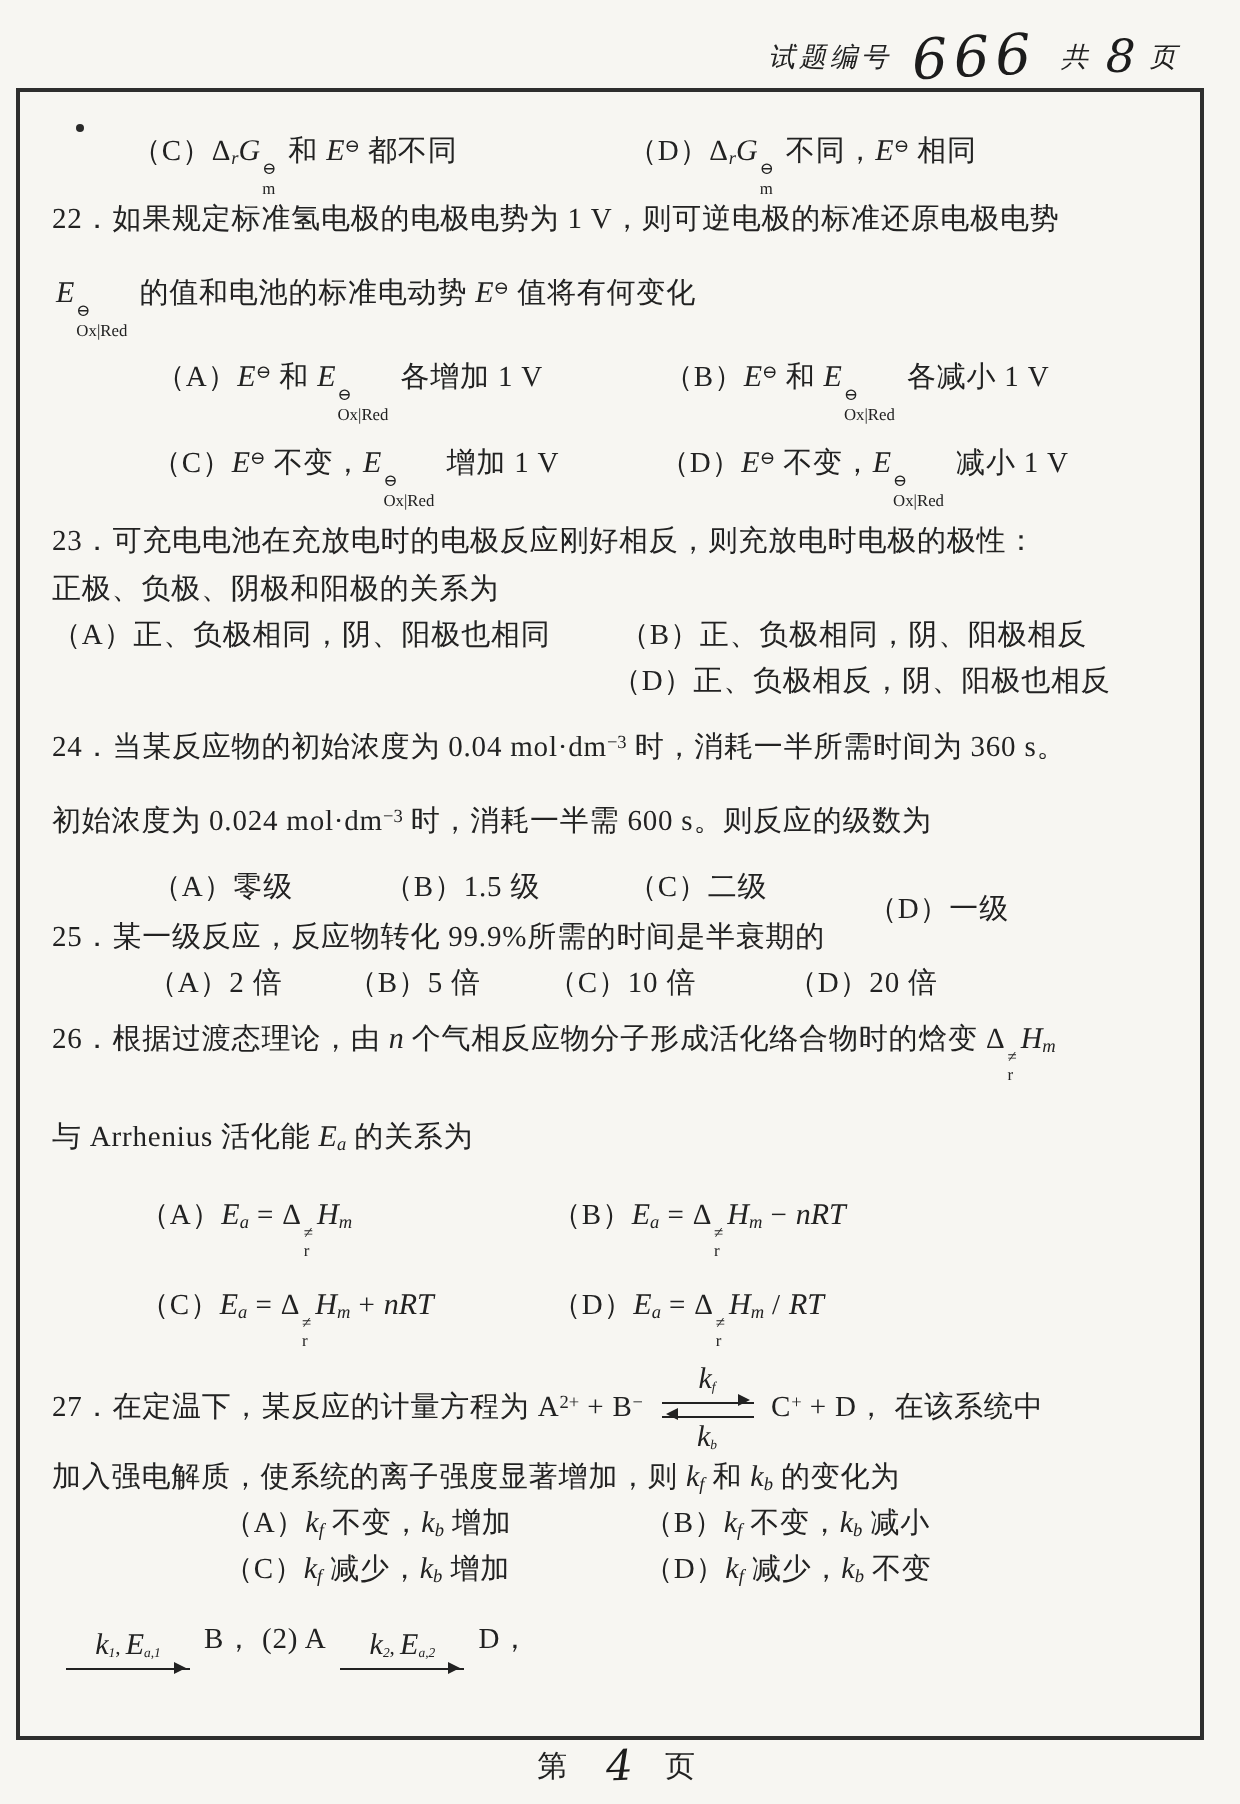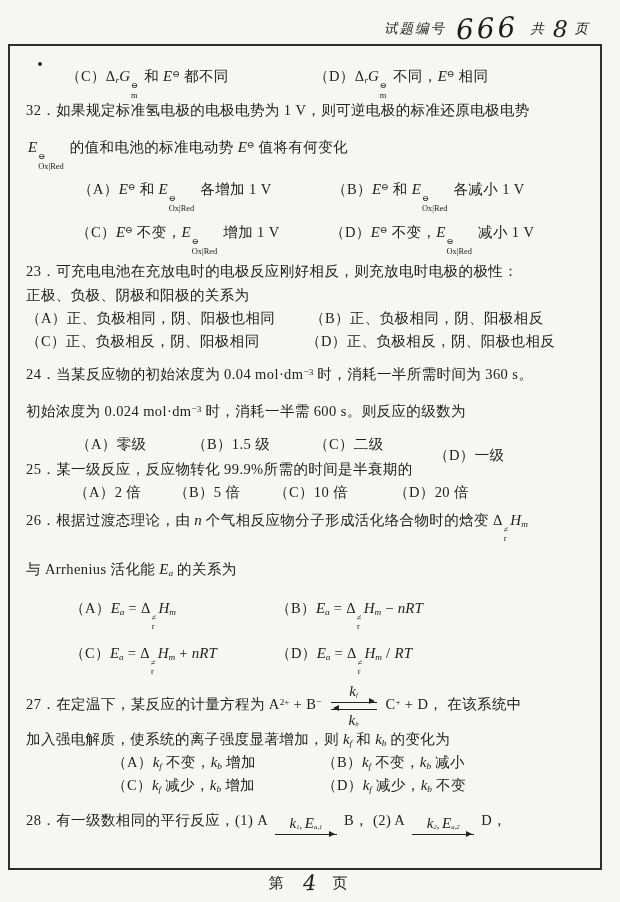--- a/index.html
+++ b/index.html
@@ -57,21 +57,21 @@
 
   <div class="line" style="left:66px;top:64px"><span class="tk-t">（C）Δ</span><span class="tk-sub">r</span><span class="tk-i">G</span><span class="tk-bo">
         <span class="bo-s">⊖</span>
         <span class="bo-b">m</span>
       </span><span class="tk-t"> 和 </span><span class="tk-i">E</span><span class="tk-sup">⊖</span><span class="tk-t"> 都不同</span></div>
   <div class="line" style="left:314px;top:64px"><span class="tk-t">（D）Δ</span><span class="tk-sub">r</span><span class="tk-i">G</span><span class="tk-bo">
         <span class="bo-s">⊖</span>
         <span class="bo-b">m</span>
       </span><span class="tk-t"> 不同，</span><span class="tk-i">E</span><span class="tk-sup">⊖</span><span class="tk-t"> 相同</span></div>
 
-  <div class="line" style="left:26px;top:100px">32．如果规定标准氢电极的电极电势为 1 V，则可逆电极的标准还原电极电势</div>
+  <div class="line" style="left:26px;top:100px">22．如果规定标准氢电极的电极电势为 1 V，则可逆电极的标准还原电极电势</div>
   <div class="line" style="left:28px;top:135px"><span class="tk-i">E</span><span class="tk-bo">
         <span class="bo-s">⊖</span>
         <span class="bo-b">Ox|Red</span>
       </span><span class="tk-t"> 的值和电池的标准电动势 </span><span class="tk-i">E</span><span class="tk-sup">⊖</span><span class="tk-t"> 值将有何变化</span></div>
   <div class="line" style="left:78px;top:177px"><span class="tk-t">（A）</span><span class="tk-i">E</span><span class="tk-sup">⊖</span><span class="tk-t"> 和 </span><span class="tk-i">E</span><span class="tk-bo">
         <span class="bo-s">⊖</span>
         <span class="bo-b">Ox|Red</span>
       </span><span class="tk-t"> 各增加 1 V</span></div>
   <div class="line" style="left:332px;top:177px"><span class="tk-t">（B）</span><span class="tk-i">E</span><span class="tk-sup">⊖</span><span class="tk-t"> 和 </span><span class="tk-i">E</span><span class="tk-bo">
         <span class="bo-s">⊖</span>
@@ -83,21 +83,20 @@
       </span><span class="tk-t"> 增加 1 V</span></div>
   <div class="line" style="left:330px;top:220px"><span class="tk-t">（D）</span><span class="tk-i">E</span><span class="tk-sup">⊖</span><span class="tk-t"> 不变，</span><span class="tk-i">E</span><span class="tk-bo">
         <span class="bo-s">⊖</span>
         <span class="bo-b">Ox|Red</span>
       </span><span class="tk-t"> 减小 1 V</span></div>
 
   <div class="line" style="left:26px;top:261px">23．可充电电池在充放电时的电极反应刚好相反，则充放电时电极的极性：</div>
   <div class="line" style="left:26px;top:285px">正极、负极、阴极和阳极的关系为</div>
   <div class="line" style="left:26px;top:308px">（A）正、负极相同，阴、阳极也相同</div>
   <div class="line" style="left:310px;top:308px">（B）正、负极相同，阴、阳极相反</div>
-  <div class="line" style="left:26px;top:331px">（C）正、负极相反，阴、阳极相同</div>
   <div class="line" style="left:306px;top:331px">（D）正、负极相反，阴、阳极也相反</div>
 
   <div class="line" style="left:26px;top:362px"><span class="tk-t">24．当某反应物的初始浓度为 0.04 mol·dm</span><span class="tk-sup">−3</span><span class="tk-t"> 时，消耗一半所需时间为 360 s。</span></div>
   <div class="line" style="left:26px;top:399px"><span class="tk-t">初始浓度为 0.024 mol·dm</span><span class="tk-sup">−3</span><span class="tk-t"> 时，消耗一半需 600 s。则反应的级数为</span></div>
   <div class="line" style="left:76px;top:434px">（A）零级</div>
   <div class="line" style="left:192px;top:434px">（B）1.5 级</div>
   <div class="line" style="left:314px;top:434px">（C）二级</div>
   <div class="line" style="left:434px;top:445px">（D）一级</div>
 
   <div class="line" style="left:26px;top:459px">25．某一级反应，反应物转化 99.9%所需的时间是半衰期的</div>
@@ -133,21 +132,21 @@
         <span class="eq-ar"></span>
         <span class="eq-al"></span>
         <span class="eq-bot"><span class="tk-i">k</span><span class="tk-sub">b</span></span>
       </span><span class="tk-t">C</span><span class="tk-sup">+</span><span class="tk-t"> + D，  在该系统中</span></div>
   <div class="line" style="left:26px;top:729px"><span class="tk-t">加入强电解质，使系统的离子强度显著增加，则 </span><span class="tk-i">k</span><span class="tk-sub">f</span><span class="tk-t"> 和 </span><span class="tk-i">k</span><span class="tk-sub">b</span><span class="tk-t"> 的变化为</span></div>
   <div class="line" style="left:112px;top:752px"><span class="tk-t">（A）</span><span class="tk-i">k</span><span class="tk-sub">f</span><span class="tk-t"> 不变，</span><span class="tk-i">k</span><span class="tk-sub">b</span><span class="tk-t"> 增加</span></div>
   <div class="line" style="left:112px;top:775px"><span class="tk-t">（C）</span><span class="tk-i">k</span><span class="tk-sub">f</span><span class="tk-t"> 减少，</span><span class="tk-i">k</span><span class="tk-sub">b</span><span class="tk-t"> 增加</span></div>
   <div class="line" style="left:322px;top:752px"><span class="tk-t">（B）</span><span class="tk-i">k</span><span class="tk-sub">f</span><span class="tk-t"> 不变，</span><span class="tk-i">k</span><span class="tk-sub">b</span><span class="tk-t"> 减小</span></div>
   <div class="line" style="left:322px;top:775px"><span class="tk-t">（D）</span><span class="tk-i">k</span><span class="tk-sub">f</span><span class="tk-t"> 减少，</span><span class="tk-i">k</span><span class="tk-sub">b</span><span class="tk-t"> 不变</span></div>
 
-  <div class="line semi" style="left:26px;top:803px"><span class="tk-t">28．有一级数相同的平行反应，(1) A</span><span class="tk-arr">
+  <div class="line semi" style="left:26px;top:803px"><span class="tk-arr">
         <span class="arr-top"><span class="tk-i">k</span><span class="tk-sub">1</span><span class="tk-t">, </span><span class="tk-i">E</span><span class="tk-sub">a,1</span></span>
         <span class="arr-line"></span>
       </span><span class="tk-t">B， (2) A</span><span class="tk-arr">
         <span class="arr-top"><span class="tk-i">k</span><span class="tk-sub">2</span><span class="tk-t">, </span><span class="tk-i">E</span><span class="tk-sub">a,2</span></span>
         <span class="arr-line"></span>
       </span><span class="tk-t">D，</span></div>
 
   <div class="footer">
     <span>第</span>
     <span class="hand f-num">4</span>

